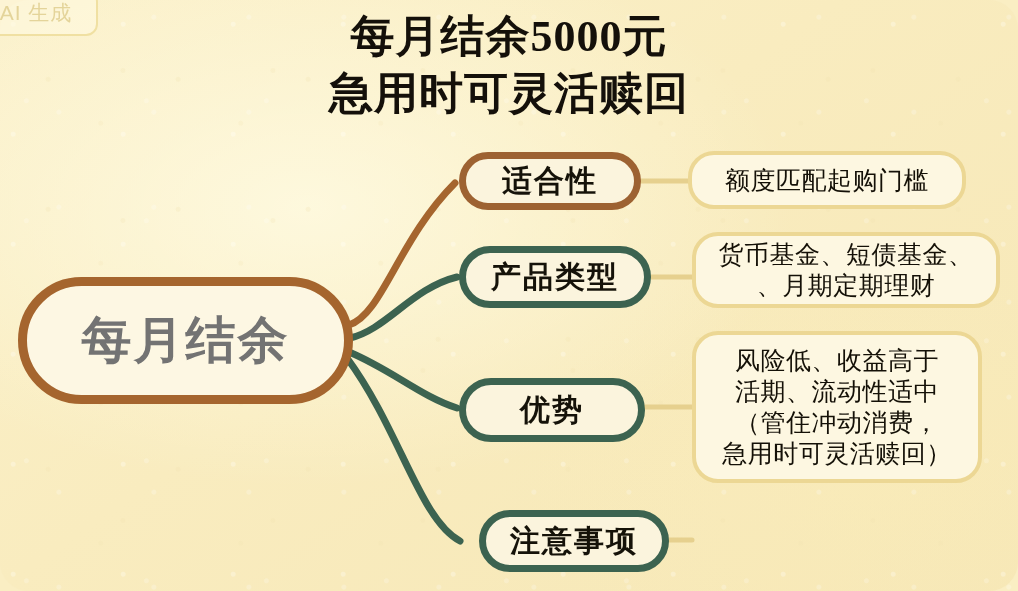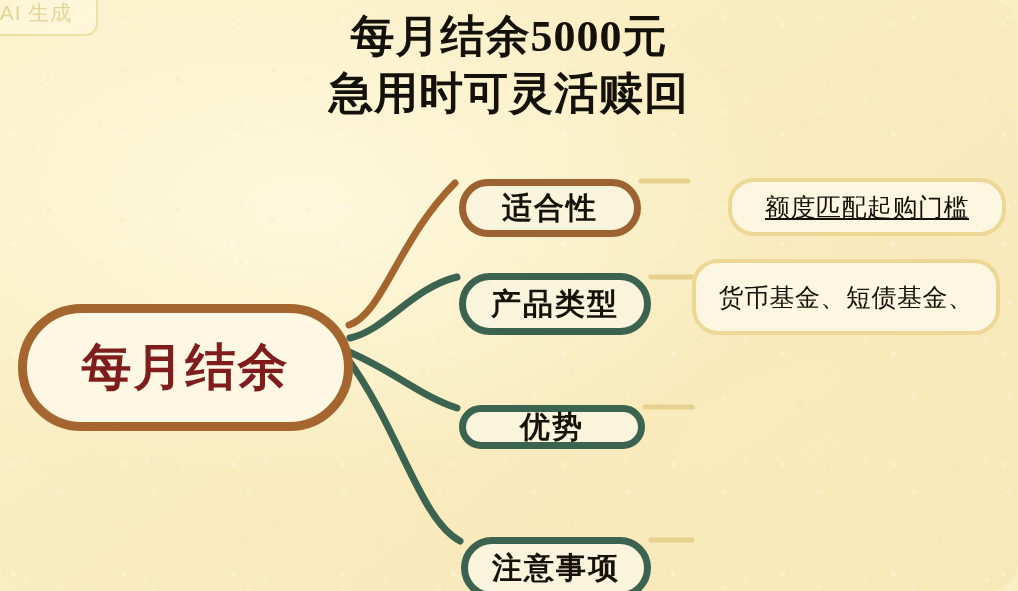--- a/index.html
+++ b/index.html
@@ -85,32 +85,31 @@
   }
 
   
   .node {
     position: absolute;
     box-sizing: border-box;
     display: flex;
     align-items: center;
     justify-content: center;
     text-align: center;
-    margin-top: 27px;
   }
 
   #root-node {
     left: 18px;
     top: 277px;
     width: 335px;
     height: 127px;
     border: 9px solid #a5652e;
     border-radius: 70px;
     background: #fdf7e3;
-    color: #7f1d1d;
+    color: #737373;
     font-family: "Liberation Serif", "DejaVu Serif", serif;
     font-weight: bold;
     font-size: 50px;
     letter-spacing: 2px;
   }
 
   .branch {
     border-radius: 40px;
     background: #fbf4dd;
     color: #151209;
@@ -165,36 +164,45 @@
     <path d="M 651 540 L 692 540" fill="none" stroke="#e6d08e" stroke-width="5" stroke-linecap="round"></path>
   </svg>
 
   <div class="node" id="root-node">
     <span>每月结余</span>
   </div>
 
   <div class="node branch brown" style="left:459px; top:152px; width:182px; height:58px;">
     <span>适合性</span>
   </div>
-  <div class="node leaf" style="left:728px; top:151px; width:278px; height:58px;text-decoration:underline;">
+  <div class="node leaf" style="left:688px; top:151px; width:278px; height:58px;">
     <div>
       <span class="ln">额度匹配起购门槛</span>
     </div>
   </div>
 
   <div class="node branch green" style="left:459px; top:246px; width:192px; height:62px;text-align:center;">
     <span>产品类型</span>
   </div>
   <div class="node leaf" style="left:692px; top:232px; width:308px; height:76px;">
     <div>
       <span class="ln">货币基金、短债基金、</span>
+      <span class="ln">、月期定期理财</span>
     </div>
   </div>
 
-  <div class="node branch green" style="left:459px; top:378px; width:186px; height:44px;font-family:Liberation Mono, monospace;">
+  <div class="node branch green" style="left:459px; top:378px; width:186px; height:64px;font-family:Liberation Mono, monospace;">
     <span>优势</span>
   </div>
-
-  <div class="node branch green" style="left:461px; top:510px; width:190px; height:62px;">
+  <div class="node leaf" style="left:692px; top:331px; width:290px; height:152px;">
+    <div>
+      <span class="ln">风险低、收益高于</span>
+      <span class="ln">活期、流动性适中</span>
+      <span class="ln">（管住冲动消费，</span>
+      <span class="ln">急用时可灵活赎回）</span>
+    </div>
+  </div>
+
+  <div class="node branch green" style="left:479px; top:510px; width:190px; height:62px;">
     <span>注意事项</span>
   </div>
 
 </div>
 
 </body></html>

